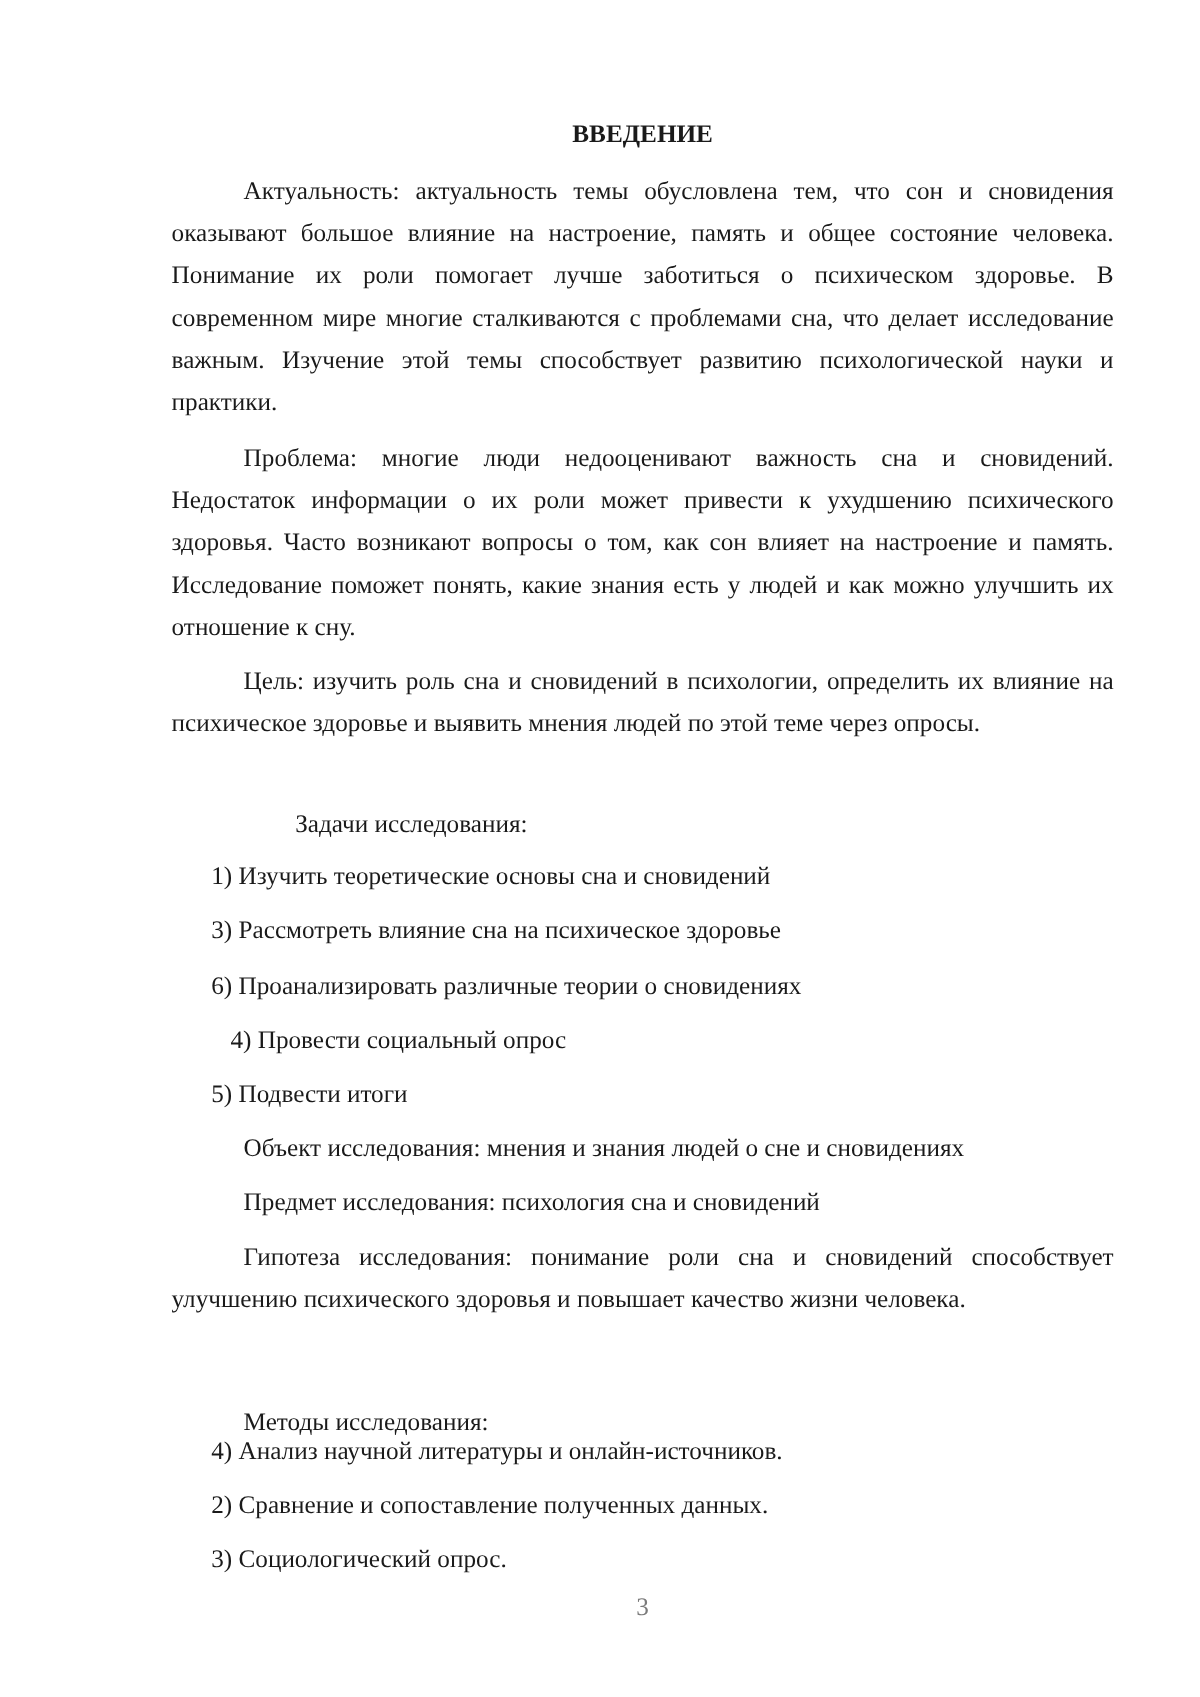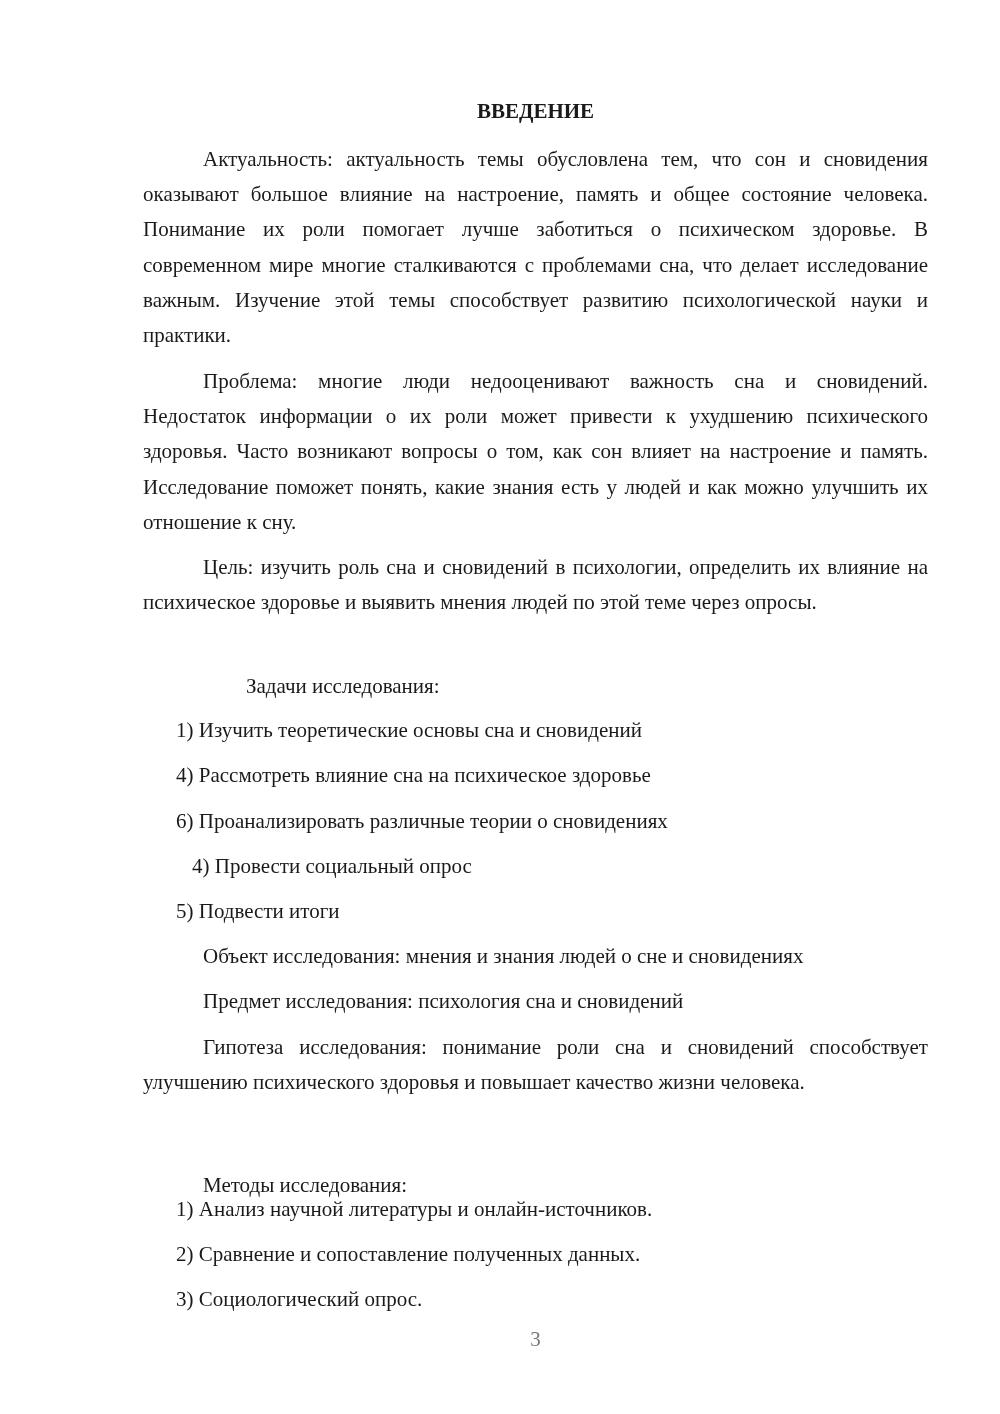--- a/index.html
+++ b/index.html
@@ -68,29 +68,29 @@
   <div class="title">ВВЕДЕНИЕ</div>
 
   <p class="para" style="top:142px;">Актуальность: актуальность темы обусловлена тем, что сон и сновидения оказывают большое влияние на настроение, память и общее состояние человека. Понимание их роли помогает лучше заботиться о психическом здоровье. В современном мире многие сталкиваются с проблемами сна, что делает исследование важным. Изучение этой темы способствует развитию психологической науки и практики.</p>
 
   <p class="para" style="top:364px;">Проблема: многие люди недооценивают важность сна и сновидений. Недостаток информации о их роли может привести к ухудшению психического здоровья. Часто возникают вопросы о том, как сон влияет на настроение и память. Исследование поможет понять, какие знания есть у людей и как можно улучшить их отношение к сну.</p>
 
   <p class="para" style="top:550px;">Цель: изучить роль сна и сновидений в психологии, определить их влияние на психическое здоровье и выявить мнения людей по этой теме через опросы.</p>
 
   <div class="line indent" style="top:672px;margin-left:43px;">Задачи исследования:</div>
   <div class="line list" style="top:716px;">1) Изучить теоретические основы сна и сновидений</div>
-  <div class="line list" style="top:761px;">4) Рассмотреть влияние сна на психическое здоровье</div>
+  <div class="line list" style="top:761px;">3) Рассмотреть влияние сна на психическое здоровье</div>
   <div class="line list" style="top:807px;">6) Проанализировать различные теории о сновидениях</div>
   <div class="line list" style="top:852px;margin-left:16px;">4) Провести социальный опрос</div>
   <div class="line list" style="top:897px;">5) Подвести итоги</div>
 
   <div class="line indent" style="top:942px;text-align:center;">Объект исследования: мнения и знания людей о сне и сновидениях</div>
   <div class="line indent" style="top:987px;">Предмет исследования: психология сна и сновидений</div>
 
   <p class="para" style="top:1030px;">Гипотеза исследования: понимание роли сна и сновидений способствует улучшению психического здоровья и повышает качество жизни человека.</p>
 
   <div class="line indent" style="top:1150px;margin-top:21px;">Методы исследования:</div>
-  <div class="line list" style="top:1195px;">1) Анализ научной литературы и онлайн-источников.</div>
+  <div class="line list" style="top:1195px;">4) Анализ научной литературы и онлайн-источников.</div>
   <div class="line list" style="top:1240px;">2) Сравнение и сопоставление полученных данных.</div>
   <div class="line list" style="top:1285px;">3) Социологический опрос.</div>
 
   <div class="page-num" style="top:1325px;">3</div>
 </div>
 
 </body></html>

